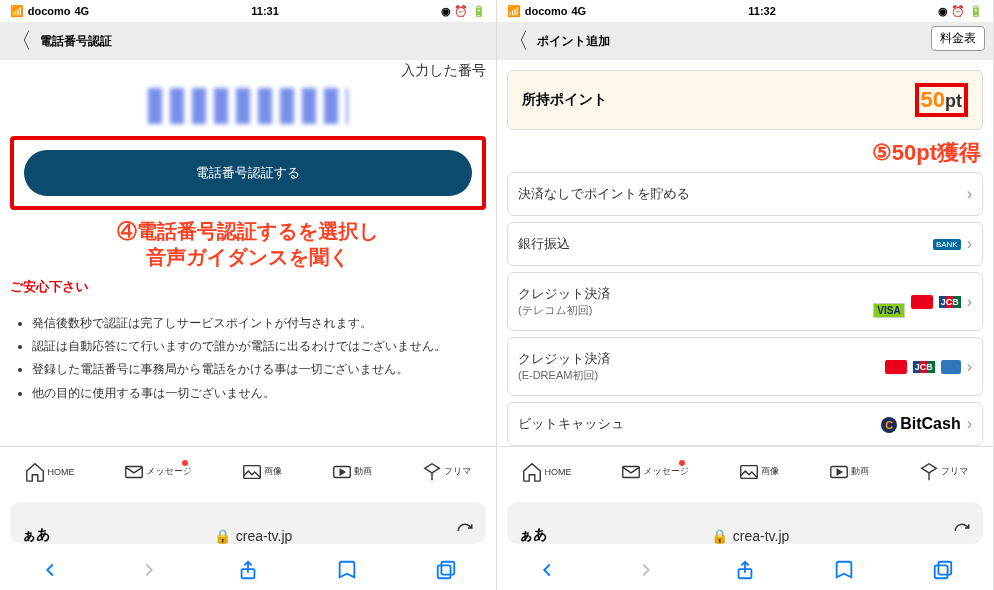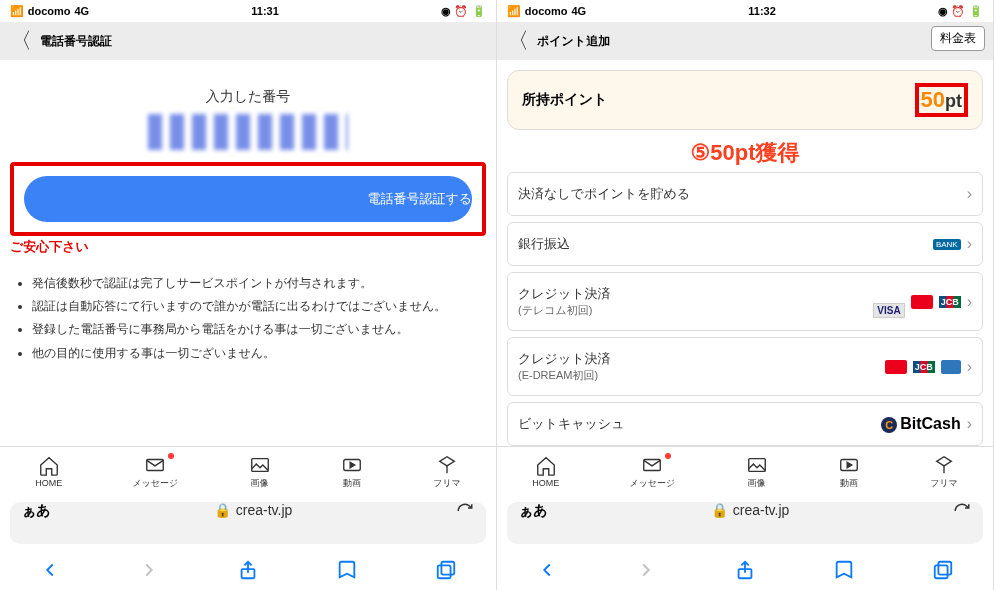--- a/index.html
+++ b/index.html
@@ -6,52 +6,52 @@
 body { background: #f5f5f5; display: flex; width: 994px; height: 590px; }
 .phone { width: 497px; height: 590px; background: #fff; display: flex; flex-direction: column; position: relative; border-right: 1px solid #ddd; }
 .status-bar { height: 22px; display: flex; align-items: center; justify-content: space-between; padding: 0 10px; font-size: 11px; font-weight: 600; }
 .status-left, .status-right { display: flex; align-items: center; gap: 4px; }
 .status-center { font-weight: 700; }
 .header { background: #ececec; height: 38px; display: flex; align-items: center; padding: 0 10px; position: relative; }
 .back-chevron { font-size: 22px; color: #333; margin-right: 8px; font-weight: 300; }
 .header-title { font-size: 12px; font-weight: 700; }
 .rate-btn { position: absolute; right: 8px; top: 4px; border: 1px solid #999; border-radius: 4px; padding: 3px 8px; font-size: 12px; background: #fff; }
 .content { flex: 1; overflow: hidden; padding: 0 10px; }
-.input-label { text-align: center; font-size: 14px; margin-top: 28px; color: #333; }
+.input-label { text-align: right; font-size: 14px; margin-top: 2px; color: #333; }
 .blurred-number { height: 36px; margin: 8px auto 12px; width: 200px; background: repeating-linear-gradient(90deg, #4060e0 0 14px, #fff 14px 22px); filter: blur(2px); opacity: 0.7; }
 .red-box { border: 4px solid #e60000; border-radius: 4px; padding: 10px; }
-.auth-btn { background: #3b82f6; color: #fff; border: none; border-radius: 24px; padding: 14px 0; width: 100%; font-size: 13px; font-weight: 500; text-align: right; }
+.auth-btn { background: #0c4a6e; color: #fff; border: none; border-radius: 24px; padding: 14px 0; width: 100%; font-size: 13px; font-weight: 500; }
 .annotation { color: #ff4020; font-size: 20px; font-weight: 700; text-align: center; margin: 8px 0; line-height: 1.3; }
 .safety-title { color: #e60000; font-size: 13px; font-weight: 700; margin-top: 2px; }
 .safety-list { list-style: disc; padding-left: 22px; margin-top: 18px; }
 .safety-list li { font-size: 12px; color: #333; line-height: 1.6; margin-bottom: 4px; }
-.points-row { background: #fdf7ec; border: 1px solid #ddd; border-radius: 12px; padding: 12px 14px; margin: 10px 0 8px; display: flex; justify-content: space-between; align-items: center; text-align: right; }
+.points-row { background: #fdf7ec; border: 1px solid #ddd; border-radius: 6px; padding: 12px 14px; margin: 10px 0 8px; display: flex; justify-content: space-between; align-items: center; text-align: right; }
 .points-label { font-size: 14px; font-weight: 700; }
 .points-value { font-size: 22px; font-weight: 700; color: #ff8800; }
 .points-unit { color: #333; font-size: 18px; font-weight: 700; margin-top: 46px; }
 .red-box-tight { border: 4px solid #e60000; padding: 0 2px; }
-.annotation-right { color: #ff4020; font-size: 22px; font-weight: 700; text-align: center; margin: 4px 2px; }
+.annotation-right { color: #ff4020; font-size: 22px; font-weight: 700; text-align: right; margin: 4px 2px; }
 .pay-rows { display: flex; flex-direction: column; gap: 6px; }
 .pay-row { border: 1px solid #ddd; border-radius: 6px; padding: 12px 10px; display: flex; align-items: center; justify-content: space-between; background: #fff; }
 .pay-row .label { font-size: 13px; color: #333; }
 .pay-row .label small { display: block; font-size: 11px; color: #666; }
 .pay-right { display: flex; align-items: center; gap: 6px; }
 .chev-r { color: #999; font-size: 16px; }
-.brand-visa { background: #e5e5e5; color: #1a1f71; font-weight: 900; font-size: 10px; padding: 1px 3px; border: 1px solid #ccc; margin-top: 18px; }
+.brand-visa { background: #84cc16; color: #1a1f71; font-weight: 900; font-size: 10px; padding: 1px 3px; border: 1px solid #ccc; margin-top: 18px; }
 .brand-mc { background: #eb001b; width: 22px; height: 14px; border-radius: 2px; }
 .brand-jcb { background: linear-gradient(90deg,#0f4c81 33%,#c8102e 33% 66%,#006b3f 66%); color:#fff; font-size: 9px; font-weight: 900; padding: 1px 2px; }
 .brand-amex { background: #2e77bb; width: 20px; height: 14px; border-radius: 2px; }
 .brand-bank { background: #0369a1; color: #fff; font-size: 8px; padding: 1px 3px; border-radius: 2px; }
 .brand-bitcash { font-weight: 700; font-size: 16px; }
 .brand-bitcash::before { content: "C"; color: #ff9800; background: #1a2b5c; border-radius: 50%; width: 16px; height: 16px; display: inline-flex; align-items: center; justify-content: center; margin-right: 3px; font-size: 11px; }
 .tab-bar { border-top: 1px solid #ddd; height: 50px; display: flex; justify-content: space-around; align-items: center; background: #fff; }
-.tab-item { display: flex; flex-direction: column; align-items: center; gap: 1px; font-size: 9px; color: #333; position: relative; }
+.tab-item { display: flex; align-items: center; gap: 1px; font-size: 9px; color: #333; position: relative; }
 .tab-item svg { width: 22px; height: 22px; }
 .red-dot { position: absolute; top: -1px; right: 4px; width: 6px; height: 6px; background: #ff3b30; border-radius: 50%; }
-.url-bar { background: #f2f2f2; height: 42px; border-radius: 10px; margin: 6px 10px; display: flex; align-items: flex-start; padding: 0 12px; justify-content: space-between; }
+.url-bar { background: #f2f2f2; height: 42px; border-radius: 10px; margin: 6px 10px; display: flex; align-items: flex-end; padding: 0 12px; justify-content: space-between; }
 .url-aa { font-size: 14px; font-weight: 600; }
 .url-center { display: flex; align-items: center; gap: 4px; font-size: 14px; color: #333; }
 .safari-toolbar { height: 40px; display: flex; justify-content: space-around; align-items: center; }
 .safari-toolbar svg { width: 22px; height: 22px; color: #0a7aff; }
 .safari-toolbar .disabled { color: #c0c0c0; }
 </style>
 </head>
 <body>
 
 <div class="phone">
@@ -70,20 +70,24 @@
   </div>
   <div class="header">
     <span class="back-chevron">〈</span>
     <span class="header-title">電話番号認証</span>
   </div>
   <div class="content">
     <div class="input-label">入力した番号</div>
     <div class="blurred-number"></div>
     <div class="red-box">
       <button class="auth-btn">電話番号認証する</button>
+    </div>
+    <div class="annotation">
+      <span>④電話番号認証するを選択し</span><br>
+      <span>音声ガイダンスを聞く</span>
     </div>
     <div class="safety-title">ご安心下さい</div>
     <ul class="safety-list">
       <li>発信後数秒で認証は完了しサービスポイントが付与されます。</li>
       <li>認証は自動応答にて行いますので誰かが電話に出るわけではございません。</li>
       <li>登録した電話番号に事務局から電話をかける事は一切ございません。</li>
       <li>他の目的に使用する事は一切ございません。</li>
     </ul>
   </div>
   <div class="tab-bar">

